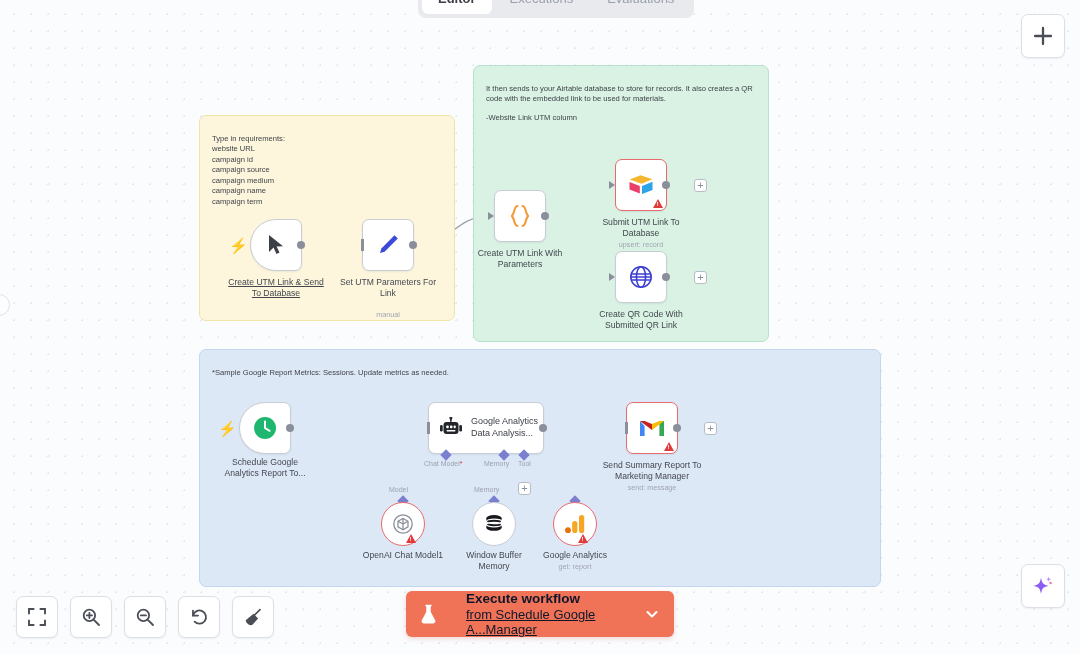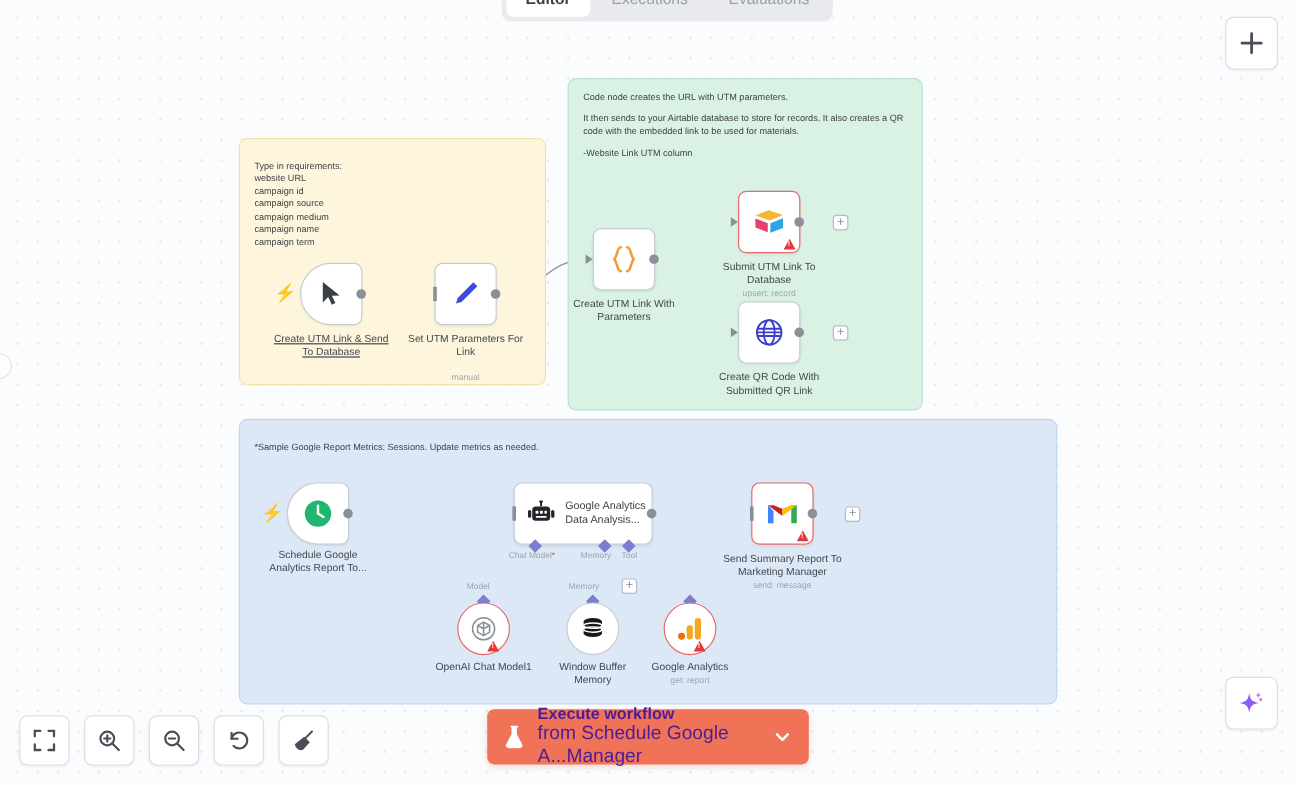--- a/index.html
+++ b/index.html
@@ -152,27 +152,27 @@
   #btn-add { left: 1021px; top: 14px; width: 44px; height: 44px; }
   #btn-assistant { left: 1021px; top: 564px; width: 44px; height: 44px; }
   .toolbar { position: absolute; left: 16px; top: 596px; display: flex; gap: 12px; }
   .toolbar .fbtn { position: relative; width: 42px; height: 42px; }
 
   #execute-btn {
     position: absolute; left: 406px; top: 591px;
     width: 268px; height: 46px;
     background: #f07358; border-radius: 6px;
     display: flex; align-items: center;
-    padding: 0 14px; gap: 11px;
-    color: #4c1d95; cursor: pointer;
+    padding: 0 14px; gap: 29px;
+    color: #0f172a; cursor: pointer;
     box-shadow: 0 2px 5px rgba(200,90,60,.22);
   }
   #execute-btn .txt { display: flex; flex-direction: column; line-height: 1.18; flex: 1; }
   #execute-btn .t1 { font-size: 13.5px; font-weight: bold; }
-  #execute-btn .t2 { font-size: 16px; }
+  #execute-btn .t2 { font-size: 13px; text-decoration: underline; }
 
   #left-stub {
     position: absolute; left: -12px; top: 294px;
     width: 22px; height: 22px;
     border: 1px solid #dfe2e8; border-radius: 50%;
     background: #fdfdfe;
   }
   svg.edges { position: absolute; left: 0; top: 0; width: 1080px; height: 654px;
               pointer-events: none; }
 </style>
@@ -220,21 +220,20 @@
     <p>Type in requirements:</p>
     <p>website URL</p>
     <p>campaign id</p>
     <p>campaign source</p>
     <p>campaign medium</p>
     <p>campaign name</p>
     <p>campaign term</p>
   </div>
 
   <div class="sticky" id="note-green">
-    <p>Code node creates the URL with UTM parameters.</p>
     <div class="gap"></div>
     <p>It then sends to your Airtable database to store for records. It also creates a QR code with the embedded link to be used for materials.</p>
     <div class="gap"></div>
     <p>-Website Link UTM column</p>
   </div>
 
   <div class="sticky" id="note-blue">
     <div class="gap"></div>
     <p>*Sample Google Report Metrics: Sessions. Update metrics as needed.</p>
   </div>

